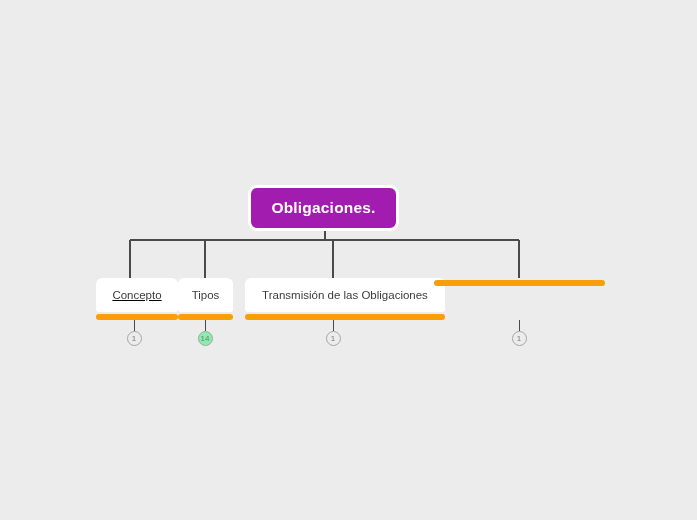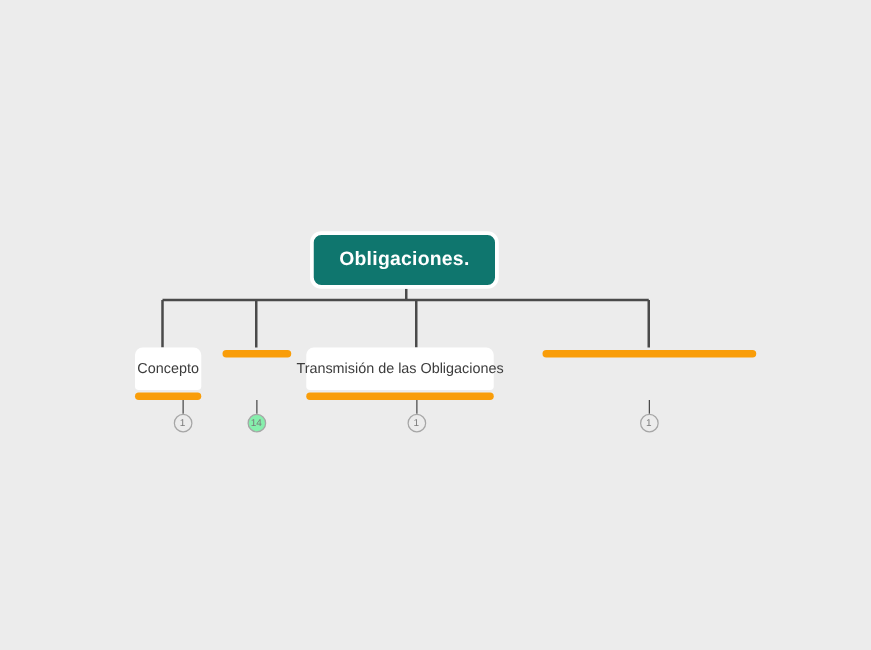--- a/index.html
+++ b/index.html
@@ -115,43 +115,46 @@
     <line id="bus-line" stroke-width="2" x1="130" y1="240" x2="519" y2="240" stroke="#4a4a4a"></line>
 
     <g id="drops">
         <line x1="130" y1="240" x2="130" y2="278" stroke="#4a4a4a" stroke-width="2"></line>
         <line x1="205" y1="240" x2="205" y2="278" stroke="#4a4a4a" stroke-width="2"></line>
         <line x1="333" y1="240" x2="333" y2="278" stroke="#4a4a4a" stroke-width="2"></line>
         <line x1="519" y1="240" x2="519" y2="278" stroke="#4a4a4a" stroke-width="2"></line>
       </g>
   </svg>
 
-  <div class="root-node" id="root-node" style="left: 248px; top: 185px; width: 151px; height: 46px; background: #0f766e; border-color: rgb(255, 255, 255);">
+  <div class="root-node" id="root-node" style="left: 248px; top: 185px; width: 151px; height: 46px; background: #a21caf; border-color: rgb(255, 255, 255);">
     <span class="root-label" style="color: rgb(255, 255, 255);">Obligaciones.</span>
   </div>
 
   <div id="children">
-      <div class="child-node" style="left: 108px; top: 278px; width: 53px;">
+      <div class="child-node" style="left: 96px; top: 278px; width: 82px; text-decoration: underline;">
         <div class="child-card">
           <span class="child-label">Concepto</span>
         </div>
         <div class="child-bar" style="background: rgb(249, 157, 9);"></div>
         <div class="badge-stem" style="left: 38px; background: rgb(74, 74, 74);"></div>
         <div class="badge" style="left: 30.5px; background: rgb(236, 236, 236);">
           <span class="badge-text">1</span>
         </div>
       </div>
       <div class="child-node" style="left: 178px; top: 278px; width: 55px;">
+        <div class="child-card">
+          <span class="child-label">Tipos</span>
+        </div>
         <div class="child-bar" style="background: rgb(249, 157, 9);"></div>
         <div class="badge-stem" style="left: 27px; background: rgb(74, 74, 74);"></div>
         <div class="badge" style="left: 19.5px; background: #86efac;">
           <span class="badge-text">14</span>
         </div>
       </div>
-      <div class="child-node" style="left: 245px; top: 278px; width: 150px;">
+      <div class="child-node" style="left: 245px; top: 278px; width: 200px;">
         <div class="child-card">
           <span class="child-label">Transmisión de las Obligaciones</span>
         </div>
         <div class="child-bar" style="background: rgb(249, 157, 9);"></div>
         <div class="badge-stem" style="left: 88px; background: rgb(74, 74, 74);"></div>
         <div class="badge" style="left: 80.5px; background: rgb(236, 236, 236);">
           <span class="badge-text">1</span>
         </div>
       </div>
       <div class="child-node" style="left: 434px; top: 278px; width: 171px;">

